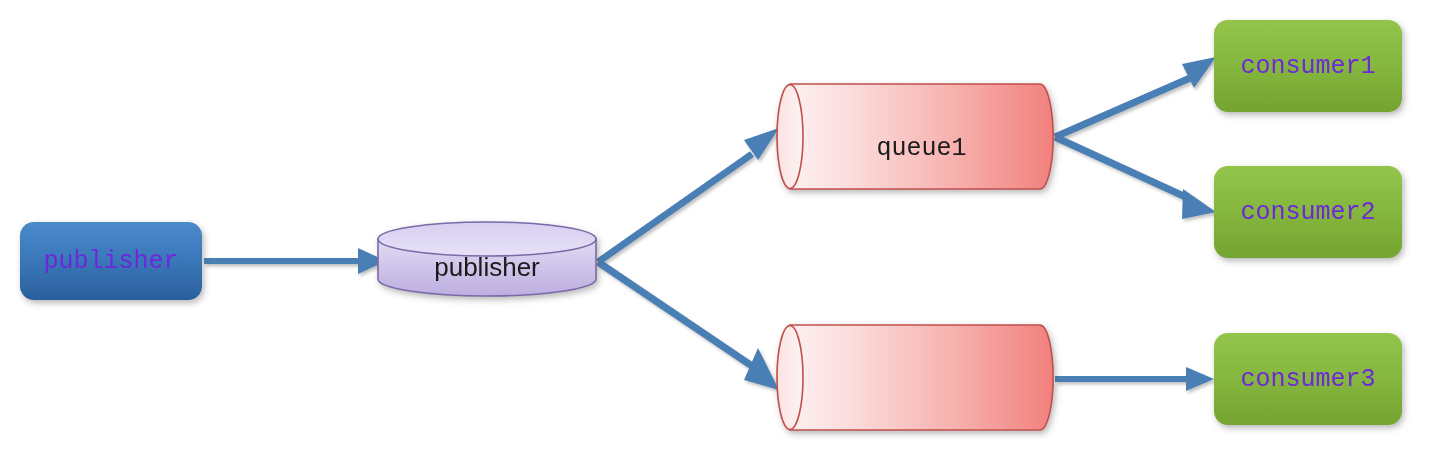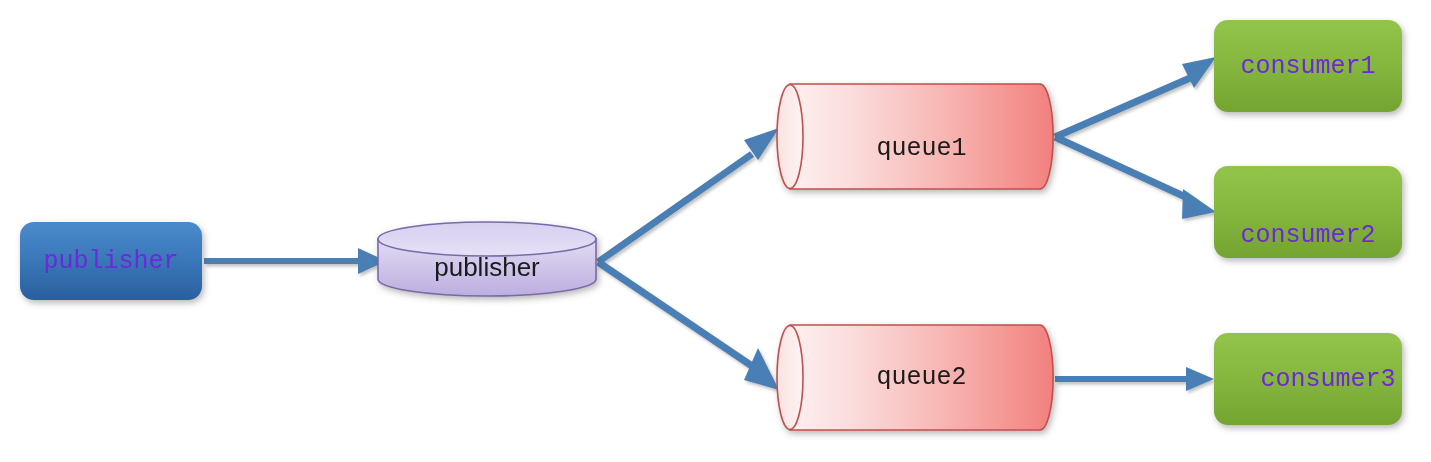--- a/index.html
+++ b/index.html
@@ -148,21 +148,20 @@
       <rect x="1214" y="333" width="188" height="92" rx="14" ry="14" fill="url(#gradGreen)" filter="url(#softShadow)"></rect>
     </g>
   </svg>
 
   <div class="node-label label-mono label-white" style="left:20px; top:222px; width:182px; height:78px; font-size:25px;text-align:right;">publisher</div>
 
   <div class="node-label label-sans label-dark" style="left:378px; top:239px; width:218px; height:57px; font-size:26px;">publisher</div>
 
   <div class="node-label label-mono label-dark" style="left:790px; top:84px; width:263px; height:105px; font-size:25px;margin-top:12px;">queue1</div>
 
-  <div class="node-label label-mono label-dark" style="left:790px; top:325px; width:263px; height:105px; font-size:25px;">queue2</div>
 
   <div class="node-label label-mono label-white" style="left:1214px; top:20px; width:188px; height:92px; font-size:25px;">consumer1</div>
 
-  <div class="node-label label-mono label-white" style="left:1214px; top:166px; width:188px; height:92px; font-size:25px;margin-top:23px;">consumer2</div>
+  <div class="node-label label-mono label-white" style="left:1214px; top:166px; width:188px; height:92px; font-size:25px;">consumer2</div>
 
-  <div class="node-label label-mono label-white" style="left:1214px; top:333px; width:188px; height:92px; font-size:25px;padding-left:20px;">consumer3</div>
+  <div class="node-label label-mono label-white" style="left:1214px; top:333px; width:188px; height:92px; font-size:25px;">consumer3</div>
 
 </div>
 
 </body></html>

